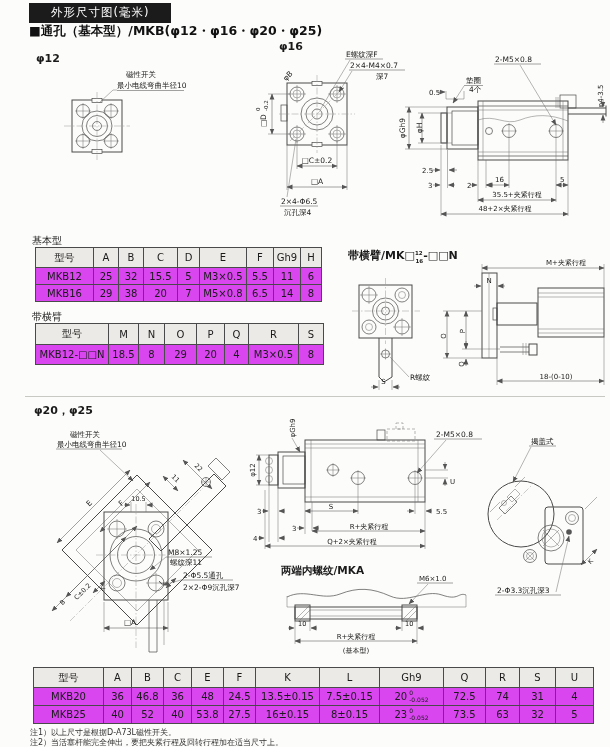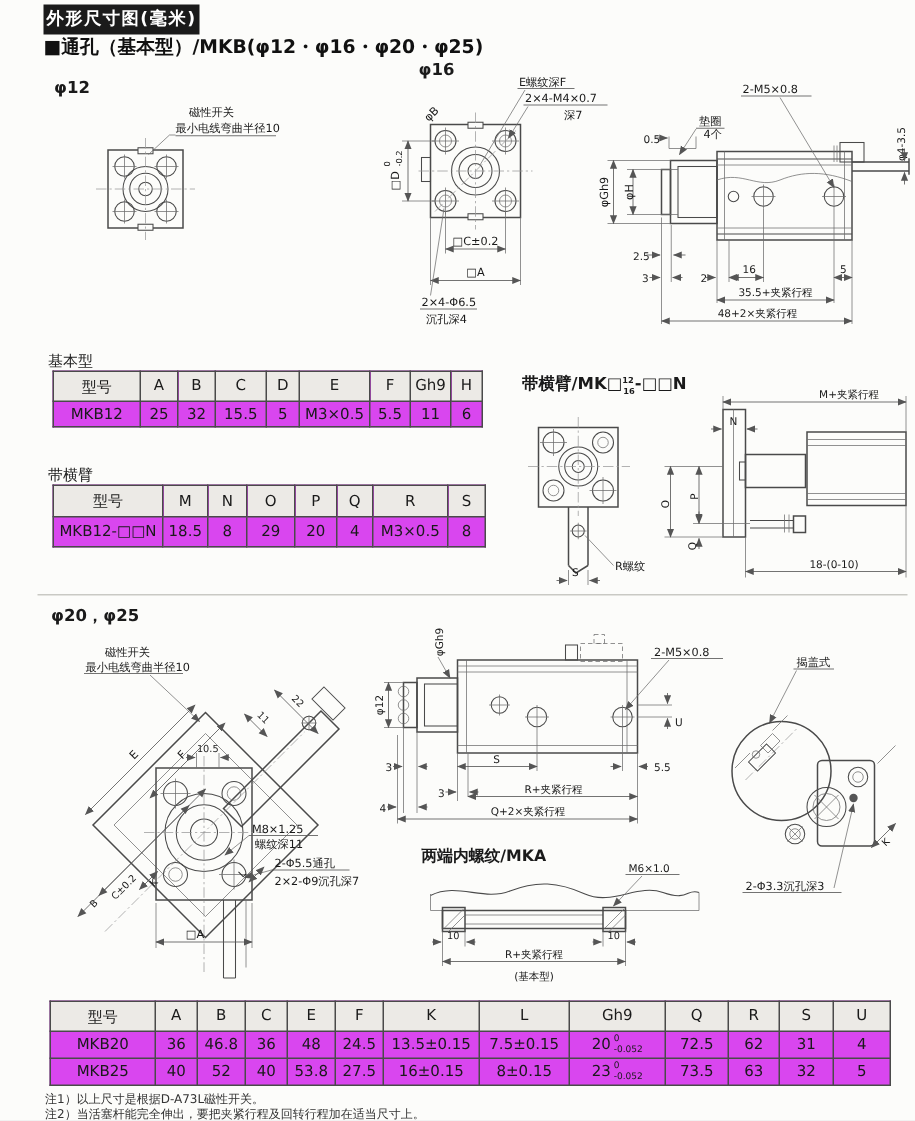--- a/index.html
+++ b/index.html
@@ -1,18 +1,18 @@
 <!DOCTYPE html>
 <html><head>
 <meta charset="utf-8">
 <style>
   html,body{margin:0;padding:0;background:#e9e9e9}
   #page{position:relative;width:610px;height:747px;background:#fcfcfa;font-family:"DejaVu Sans",sans-serif;color:#111;overflow:hidden}
   .abs{position:absolute}
-  #tag{left:29px;top:3px;background:#1b1b1b;color:#fff;font-size:11.5px;font-weight:bold;padding:2px 2px 3px;letter-spacing:1px}
+  #tag{left:29px;top:3px;background:#1b1b1b;color:#fff;font-size:11.5px;font-weight:normal;padding:2px 22px 3px;letter-spacing:1px}
   #sect-title{left:29px;top:23px;font-size:12.5px;font-weight:bold}
   .tbl-title{font-size:10px;font-weight:normal;color:#222}
   table.dim{border-collapse:collapse;background:#d946ef;border:1.5px solid #2a2a2a;table-layout:fixed}
   table.dim th,table.dim td{border:1px solid #4a4a4a;font-size:10px;text-align:center;font-weight:normal;color:#1a1a1a;padding:0 1px;overflow:hidden}
   table.dim thead th{background:#eceae6}
   #basic-table th{height:19px}#basic-table td{height:16px}
   #arm-table th{height:20px}#arm-table td{height:19px}
   #bottom-table th{height:19px}#bottom-table td{height:17px}
   .tol-stack{display:inline-block;vertical-align:middle;margin-left:2px;font-size:6px;line-height:6.5px;text-align:left}
   .tol-stack span{display:block}
@@ -237,20 +237,31 @@
           <td>MKB12</td>
           <td>25</td>
           <td>32</td>
           <td>15.5</td>
           <td>5</td>
           <td>M3×0.5</td>
           <td>5.5</td>
           <td>11</td>
           <td>6</td>
         </tr>
+        <tr>
+          <td>MKB16</td>
+          <td>29</td>
+          <td>38</td>
+          <td>20</td>
+          <td>7</td>
+          <td>M5×0.8</td>
+          <td>6.5</td>
+          <td>14</td>
+          <td>8</td>
+        </tr>
       </tbody>
     </table>
 
   <div class="abs tbl-title" style="left:32px;top:310px">带横臂</div>
   <table id="arm-table" class="abs dim" style="left:35px;top:323px;width:288px">
     <colgroup>
       <col style="width:73px">
         <col style="width:30px">
         <col style="width:26px">
         <col style="width:32px">
@@ -612,21 +623,21 @@
           <td>MKB20</td>
           <td>36</td>
           <td>46.8</td>
           <td>36</td>
           <td>48</td>
           <td>24.5</td>
           <td>13.5±0.15</td>
           <td>7.5±0.15</td>
           <td><span>20</span><span class="tol-stack"><span>0</span><span>-0.052</span></span></td>
           <td>72.5</td>
-          <td>62</td>
+          <td>74</td>
           <td>31</td>
           <td>4</td>
         </tr>
         <tr>
           <td>MKB25</td>
           <td>40</td>
           <td>52</td>
           <td>40</td>
           <td>53.8</td>
           <td>27.5</td>

